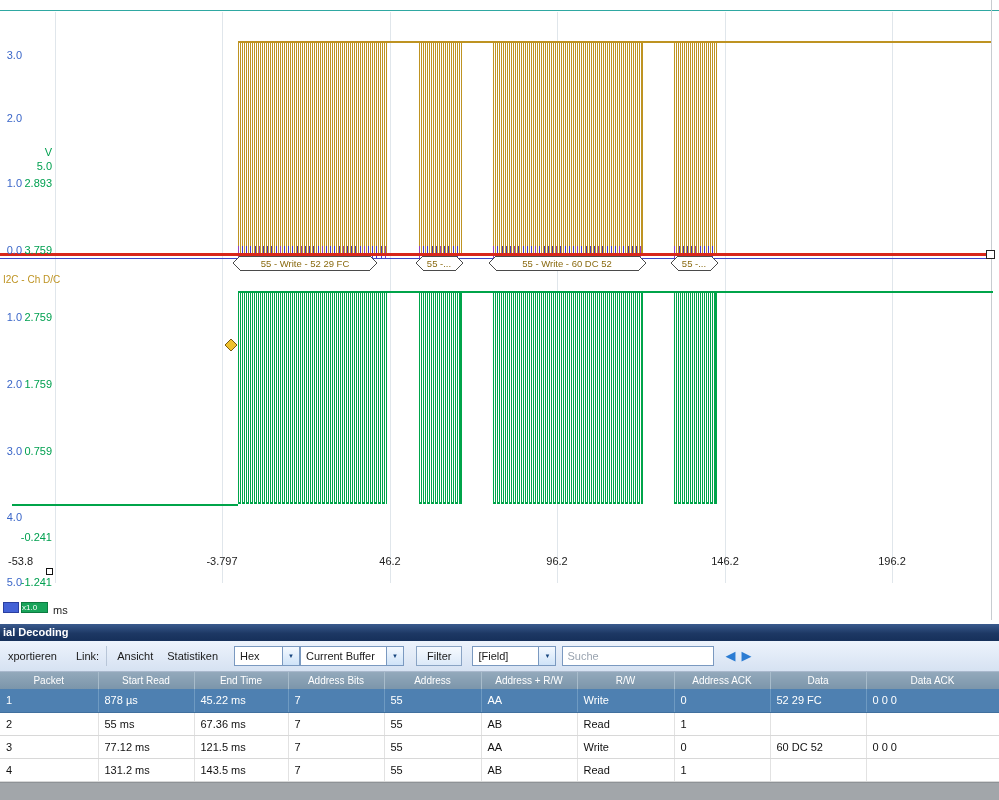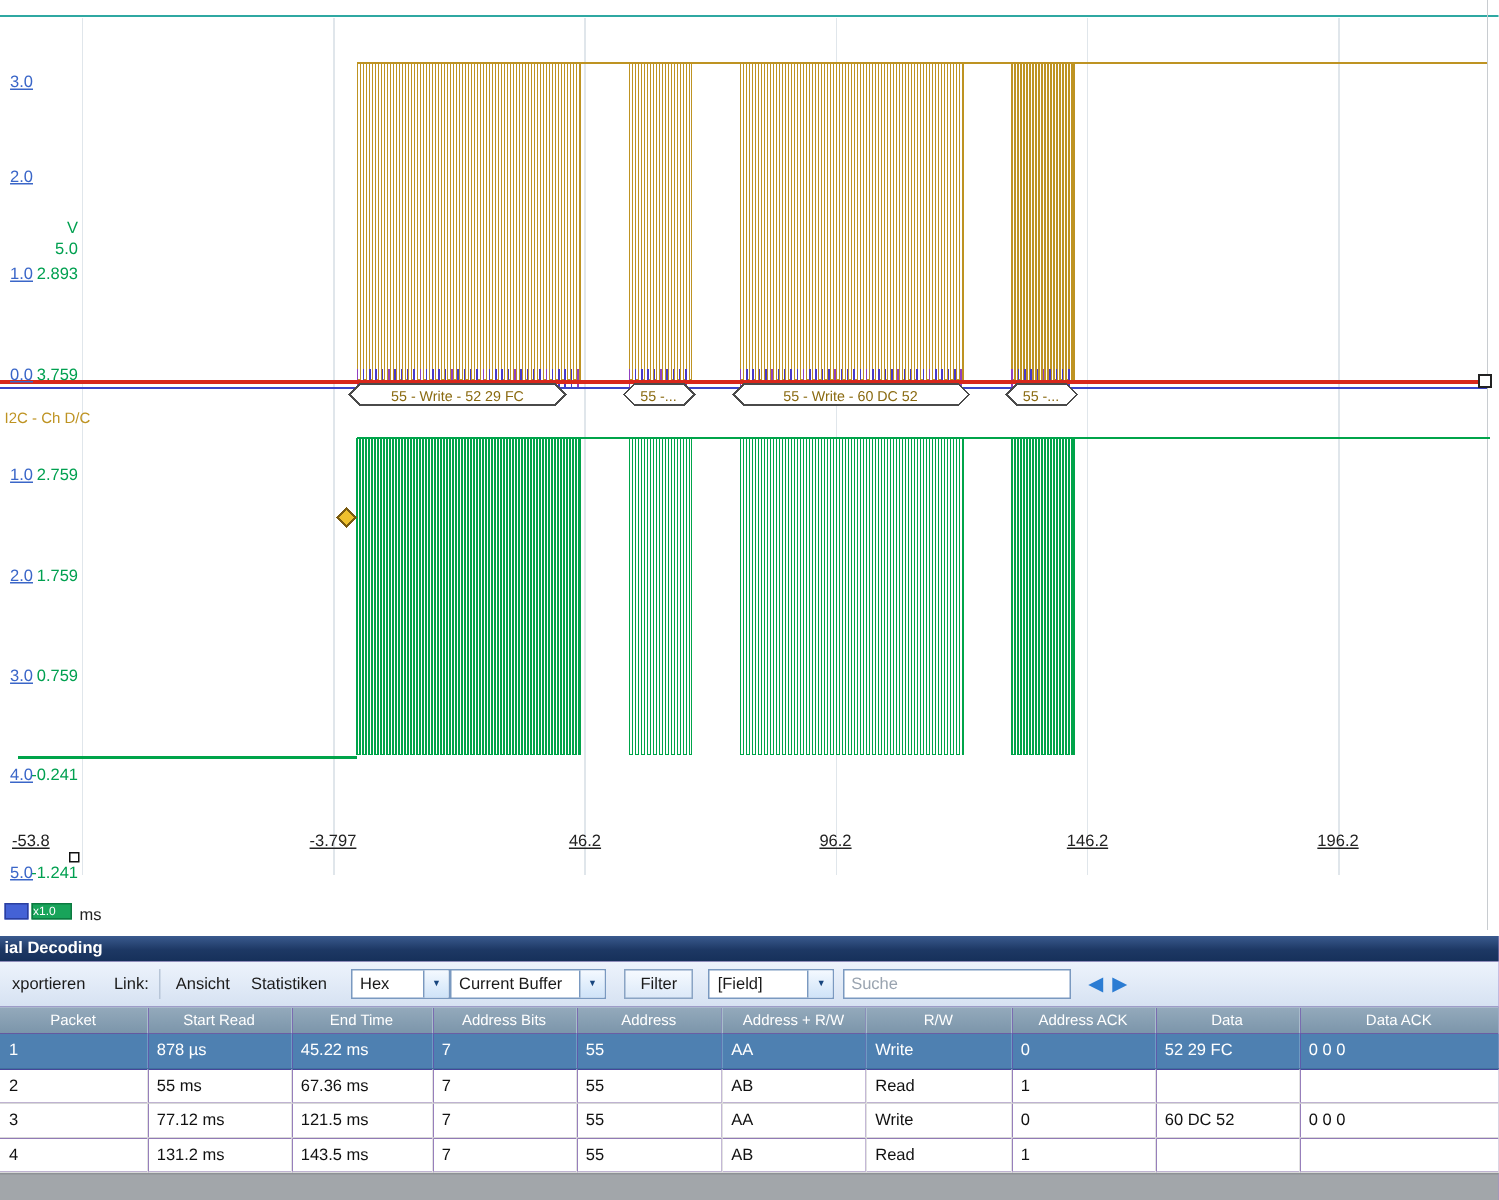--- a/index.html
+++ b/index.html
@@ -1,34 +1,34 @@
 <!DOCTYPE html>
 <html><head>
 <meta charset="utf-8">
 <style>
   *{margin:0;padding:0;box-sizing:border-box}
   html,body{width:999px;height:800px;overflow:hidden;background:#fff;
     font-family:"Liberation Sans",sans-serif;}
   .chart{position:absolute;top:0;left:0;width:999px;height:624px;background:#fff;}
   .chart svg{position:absolute;top:0;left:0;}
   .lbl{position:absolute;font-size:11px;line-height:12px;white-space:nowrap;}
-  .yl-b{color:#3A66C8;left:0;width:22px;text-align:right;text-decoration:underline;}
+  .yl-b{color:#3A66C8;left:0;width:22px;text-align:right;}
   .yl-g{color:#00A050;left:0;width:52px;text-align:right;}
   .ch-lbl{position:absolute;left:3px;top:274px;color:#BE9322;font-size:10px;white-space:nowrap;}
-  .xl{position:absolute;top:555px;color:#222;font-size:11px;text-decoration:underline;}
+  .xl{position:absolute;top:555px;color:#222;font-size:11px;}
   .xl.c{transform:translateX(-50%);}
   .ms-lbl{position:absolute;left:53px;top:604px;color:#222;font-size:11px;}
   .scale-blue{position:absolute;left:3px;top:602px;width:16px;height:11px;background:#4462D6;border:1px solid #2A3FA0;}
   .scale-green{position:absolute;left:21px;top:602px;width:27px;height:11px;background:#18A45A;border:1px solid #0C7A40;
     color:#fff;font-size:8px;text-align:left;line-height:10px;}
   .sq-handle{position:absolute;left:46px;top:568px;width:7px;height:7px;border:1px solid #111;background:#fff;}
   .bub{fill:#FFFFFF;stroke:#4A4A4A;stroke-width:1;}
   .bubt{fill:#8A6A10;font-size:9.5px;text-anchor:middle;font-family:"Liberation Sans",sans-serif;}
   
-  .panel{position:absolute;top:624px;left:0;width:999px;height:176px;background:#4c1d95;}
+  .panel{position:absolute;top:624px;left:0;width:999px;height:176px;background:#fef9c3;}
   .ptitle{height:17px;background:linear-gradient(180deg,#3A5A8E 0%,#1D3864 55%,#16305A 100%);
     color:#fff;font-size:11px;font-weight:bold;line-height:17px;padding-left:3px;}
   .toolbar{height:31px;background:linear-gradient(180deg,#EDF3FC 0%,#D6E2F2 100%);
     border-bottom:1px solid #A9B8CC;display:flex;align-items:center;font-size:11px;color:#1A1A1A;padding-left:2px;}
   .tb-txt{padding:2px 3px;}
   .tb-btn{padding:3px 6px;cursor:default;}
   .tb-sep{width:1px;height:20px;background:#B8C6D8;margin:0 4px;}
   .dd{display:flex;align-items:center;border:1px solid #7A99C0;background:#fff;height:20px;justify-content:space-between;}
   .dd .val{flex:1;padding:0 5px;overflow:hidden;white-space:nowrap;}
   .dd .arr{width:17px;height:18px;background:linear-gradient(180deg,#F4F9FF,#CFE3F8);border-left:1px solid #7A99C0;
@@ -192,21 +192,21 @@
   <div class="lbl yl-b" style="top:511px">4.0</div>
   <div class="lbl yl-b" style="top:576px">5.0</div>
 
   <div class="lbl yl-g" style="top:146px">V</div>
   <div class="lbl yl-g" style="top:160px">5.0</div>
   <div class="lbl yl-g" style="top:177px">2.893</div>
   <div class="lbl yl-g" style="top:244px">3.759</div>
   <div class="lbl yl-g" style="top:311px">2.759</div>
   <div class="lbl yl-g" style="top:378px">1.759</div>
   <div class="lbl yl-g" style="top:445px">0.759</div>
-  <div class="lbl yl-g" style="top:511px">-0.241</div>
+  <div class="lbl yl-g" style="top:531px">-0.241</div>
   <div class="lbl yl-g" style="top:576px">-1.241</div>
 
   <div class="ch-lbl">I2C - Ch D/C</div>
 
   <div class="xl" style="left:8px">-53.8</div>
   <div class="xl c" style="left:222px">-3.797</div>
   <div class="xl c" style="left:390px">46.2</div>
   <div class="xl c" style="left:557px">96.2</div>
   <div class="xl c" style="left:725px">146.2</div>
   <div class="xl c" style="left:892px">196.2</div>

